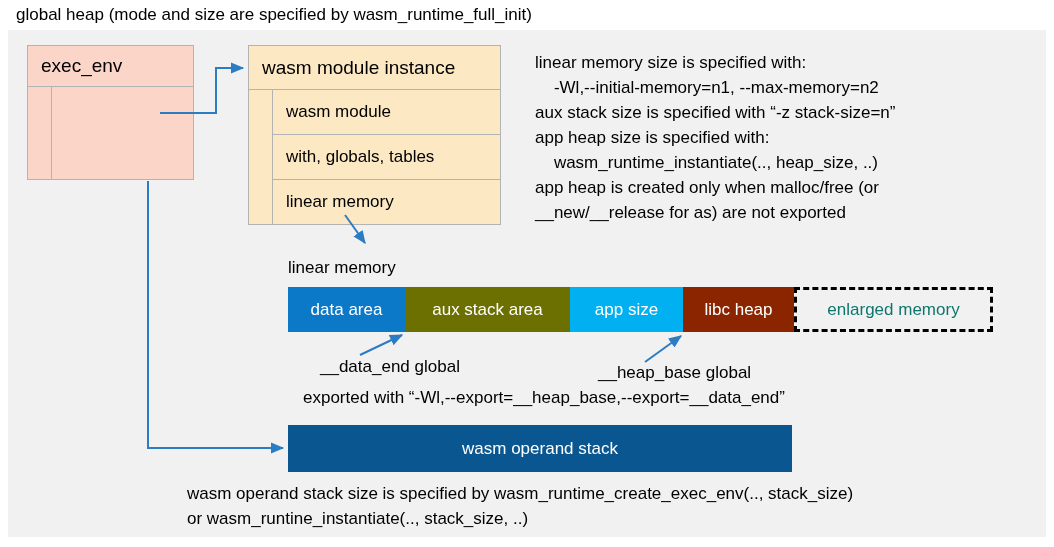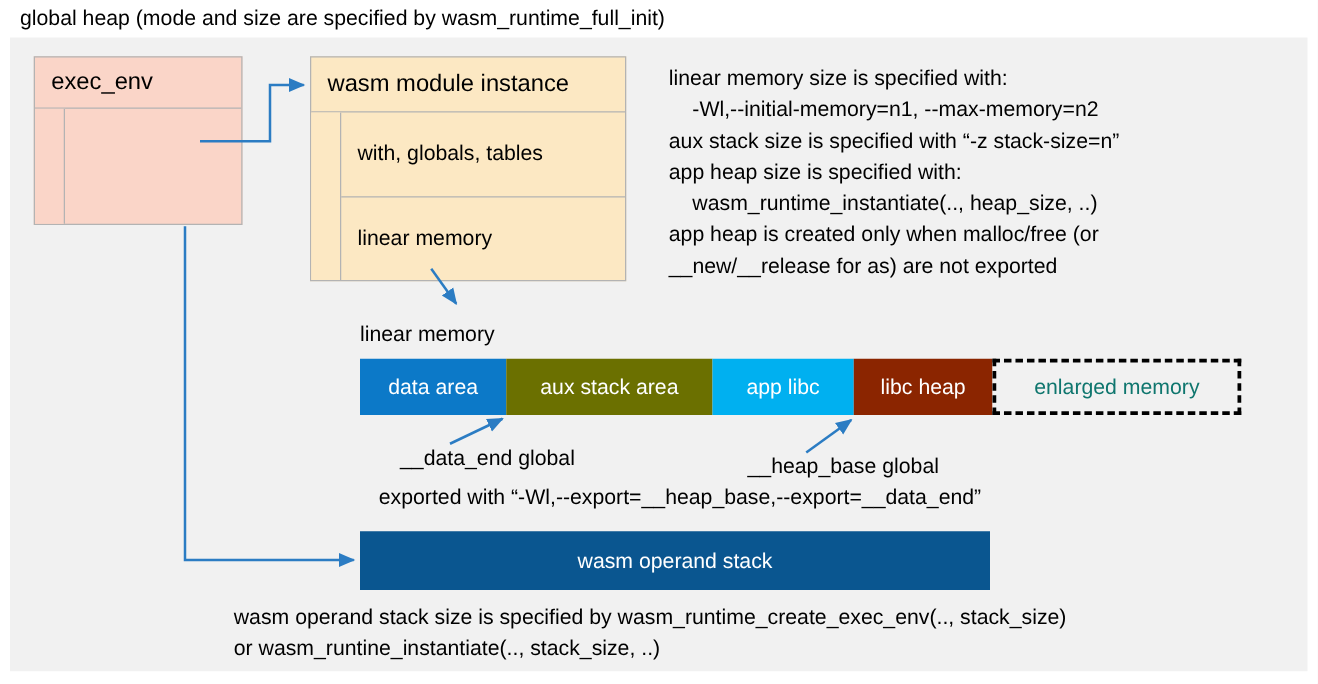--- a/index.html
+++ b/index.html
@@ -176,39 +176,40 @@
     <div class="body">
       <div class="gutter"></div>
     </div>
   </div>
 
   <div class="struct" id="module-instance">
     <div class="hdr">wasm module instance</div>
     <div class="body">
       <div class="gutter"></div>
       <div class="rows">
+        <div class="row">wasm module</div>
         <div class="row">with, globals, tables</div>
         <div class="row">linear memory</div>
       </div>
     </div>
   </div>
 
   <div class="note" id="note-right">linear memory size is specified with:
     -Wl,--initial-memory=n1, --max-memory=n2
 aux stack size is specified with “-z stack-size=n”
 app heap size is specified with:
     wasm_runtime_instantiate(.., heap_size, ..)
 app heap is created only when malloc/free (or
 __new/__release for as) are not exported</div>
 
   <div id="linmem-label">linear memory</div>
   <div id="membar">
       <div class="seg" style="width: 117px; background: rgb(12, 121, 200);">data area</div>
       <div class="seg" style="width: 165px; background: rgb(107, 112, 0);">aux stack area</div>
-      <div class="seg" style="width: 113px; background: rgb(0, 176, 240);">app libc</div>
+      <div class="seg" style="width: 113px; background: rgb(0, 176, 240);">app size</div>
       <div class="seg" style="width: 111px; background: rgb(139, 37, 0);">libc heap</div>
       <div class="seg dashed" style="width: 199px;">enlarged memory</div>
     </div>
 
   <div id="anno-data-end">__data_end global</div>
   <div id="anno-heap-base">__heap_base global</div>
   <div id="anno-exported">exported with “-Wl,--export=__heap_base,--export=__data_end”</div>
 
   <div id="operand-stack">
     <span>wasm operand stack</span>

